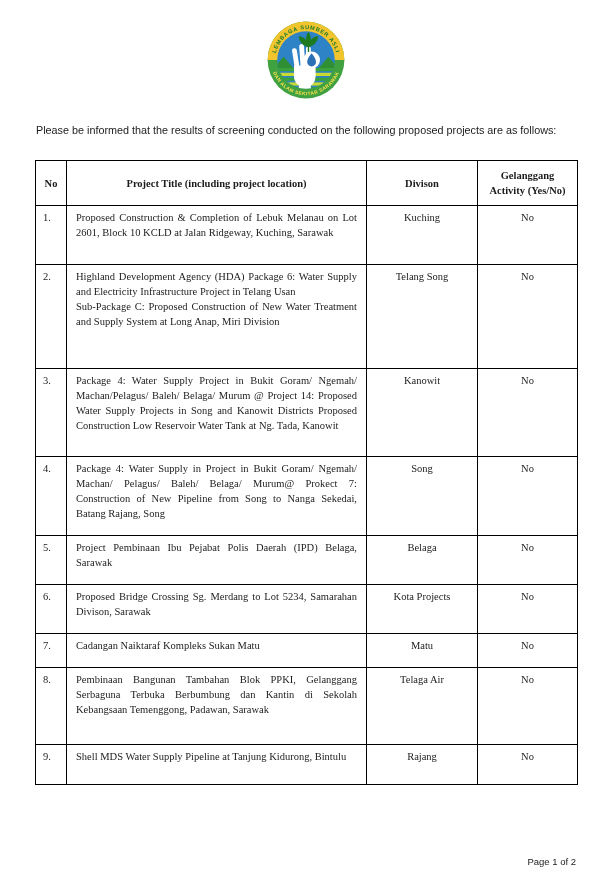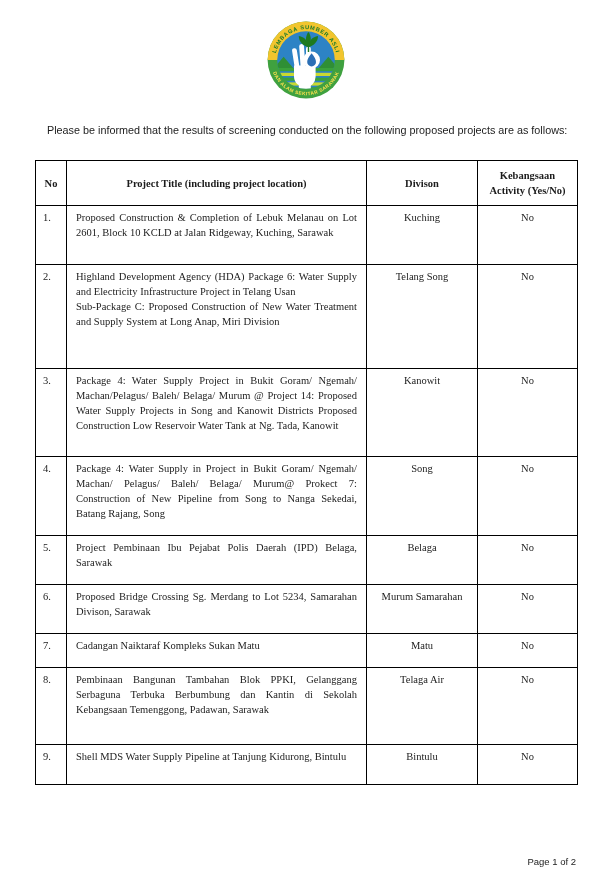--- a/index.html
+++ b/index.html
@@ -19,21 +19,21 @@
 
   .doc-title {
     margin: 24px 0 0 0;
     text-align: center;
     font-size: 11.5px;
     font-weight: bold;
     letter-spacing: 0.2px;
   }
 
   .intro {
-    margin: 21px 0 0 12px;
+    margin: 21px 0 0 1px;
     font-size: 10.8px;
     line-height: 15px;
     padding-left: 0;
   }
 
   table.results {
     margin-top: 22px;
     width: 542px;
     border-collapse: collapse;
     table-layout: fixed;
@@ -133,21 +133,21 @@
       <col style="width:31px">
       <col style="width:300px">
       <col style="width:111px">
       <col style="width:100px">
     </colgroup>
     <thead>
       <tr>
         <th>No</th>
         <th>Project Title (including project location)</th>
         <th>Divison</th>
-        <th>Kebangsaan Activity (Yes/No)</th>
+        <th>Gelanggang Activity (Yes/No)</th>
       </tr>
     </thead>
     <tbody>
         <tr style="height: 59px;">
           <td class="col-no">1.</td>
           <td class="col-title">
             <div class="para">Proposed Construction &amp; Completion of Lebuk Melanau on Lot 2601, Block 10 KCLD at Jalan Ridgeway, Kuching, Sarawak</div>
           </td>
           <td class="col-loc">Kuching</td>
           <td class="col-yn">No</td>
@@ -183,21 +183,21 @@
             <div class="para">Project Pembinaan Ibu Pejabat Polis Daerah (IPD) Belaga, Sarawak</div>
           </td>
           <td class="col-loc">Belaga</td>
           <td class="col-yn">No</td>
         </tr>
         <tr style="height: 44px;">
           <td class="col-no">6.</td>
           <td class="col-title">
             <div class="para">Proposed Bridge Crossing Sg. Merdang to Lot 5234, Samarahan Divison, Sarawak</div>
           </td>
-          <td class="col-loc">Murum Samarahan</td>
+          <td class="col-loc">Kota Projects</td>
           <td class="col-yn">No</td>
         </tr>
         <tr style="height: 30px;">
           <td class="col-no">7.</td>
           <td class="col-title">
             <div class="para">Cadangan Naiktaraf Kompleks Sukan Matu</div>
           </td>
           <td class="col-loc">Matu</td>
           <td class="col-yn">No</td>
         </tr>
@@ -207,21 +207,21 @@
             <div class="para">Pembinaan Bangunan Tambahan Blok PPKI, Gelanggang Serbaguna Terbuka Berbumbung dan Kantin di Sekolah Kebangsaan Temenggong, Padawan, Sarawak</div>
           </td>
           <td class="col-loc">Telaga Air</td>
           <td class="col-yn">No</td>
         </tr>
         <tr style="height: 40px;">
           <td class="col-no">9.</td>
           <td class="col-title">
             <div class="para">Shell MDS Water Supply Pipeline at Tanjung Kidurong, Bintulu</div>
           </td>
-          <td class="col-loc">Bintulu</td>
+          <td class="col-loc">Rajang</td>
           <td class="col-yn">No</td>
         </tr>
       </tbody>
   </table>
 
   <div class="page-footer">Page 1 of 2</div>
 
 </div>
 
 </body></html>

